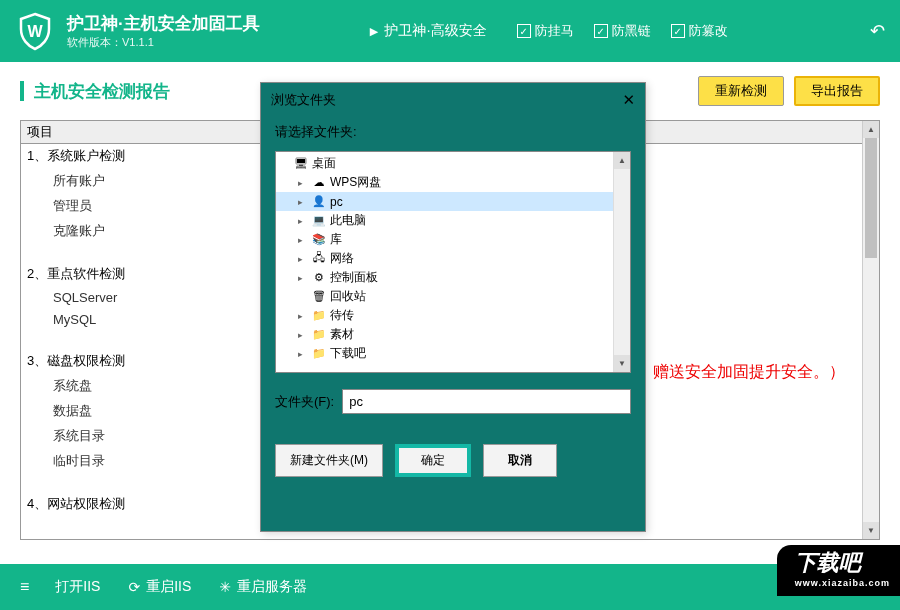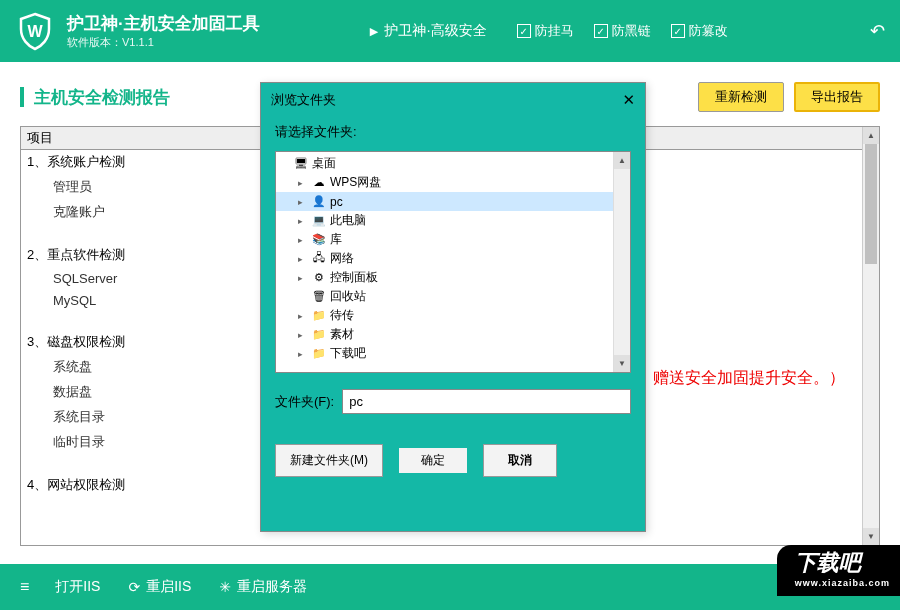--- a/index.html
+++ b/index.html
@@ -10,21 +10,21 @@
 .title-block { flex: 0 0 auto; }
 .app-title { font-size: 17px; font-weight: bold; }
 .app-version { font-size: 11px; opacity: 0.9; }
 .header-mid { margin-left: 110px; display: flex; align-items: center; gap: 6px; font-size: 14px; }
 .play-icon { font-size: 11px; }
 .header-checks { margin-left: 30px; display: flex; gap: 20px; font-size: 13px; }
 .chk { display: flex; align-items: center; gap: 4px; }
 .chk-box { width: 14px; height: 14px; border: 1px solid #fff; display: flex; align-items: center; justify-content: center; font-size: 10px; }
 .header-back { margin-left: auto; font-size: 18px; cursor: pointer; }
 
-.content { padding: 20px 20px 0 20px; height: 386px; position: relative; }
+.content { padding: 14px 20px 0 20px; height: 386px; position: relative; }
 .report-header { display: flex; align-items: center; margin-bottom: 14px; }
 .report-bar { width: 4px; height: 20px; background: #13b58a; margin-right: 10px; }
 .report-title { color: #13b58a; font-size: 17px; font-weight: bold; flex: 1; }
 .btn-outline { border: 1px solid #999; background: #fde047; padding: 5px 16px; font-size: 13px; cursor: pointer; margin-left: 10px; border-radius: 2px; }
 .btn-highlight { border: 2px solid #eab308; padding: 4px 15px; }
 
 .table-wrap { border: 1px solid #999; height: 420px; overflow: hidden; position: relative; }
 .table-header { background: #eee; border-bottom: 1px solid #999; font-size: 13px; padding: 2px 6px; }
 .table-body { font-size: 13px; }
 .row { padding: 3px 6px; border-bottom: 1px solid transparent; }
@@ -38,21 +38,21 @@
 
 .footer { position: absolute; bottom: 0; left: 0; right: 0; height: 46px; background: #13b58a; display: flex; align-items: center; padding: 0 20px; color: #fff; font-size: 14px; gap: 28px; }
 .footer .ham { font-size: 16px; letter-spacing: -2px; }
 .footer-item { display: flex; align-items: center; gap: 6px; cursor: pointer; }
 .spin { font-size: 14px; }
 .footer-right { margin-left: auto; font-size: 12px; }
 
 .watermark { position: absolute; right: 0; bottom: 14px; background: #000; color: #fff; font-size: 22px; font-weight: bold; font-style: italic; padding: 3px 10px 8px 18px; border-radius: 14px 0 0 0; z-index: 50; }
 .watermark small { display: block; font-size: 9px; font-style: normal; text-align: right; letter-spacing: 1px; }
 
-.dialog { position: absolute; left: 260px; top: 82px; width: 386px; height: 450px; background: #14b8a6; border: 1px solid #888; box-shadow: 2px 2px 8px rgba(0,0,0,0.15); z-index: 30; }
+.dialog { position: absolute; left: 260px; top: 82px; width: 386px; height: 450px; background: #0f766e; border: 1px solid #888; box-shadow: 2px 2px 8px rgba(0,0,0,0.15); z-index: 30; }
 .dlg-title { display: flex; padding: 8px 10px; font-size: 13px; }
 .dlg-close { margin-left: auto; font-size: 15px; cursor: pointer; }
 .dlg-prompt { padding: 6px 14px 10px; font-size: 13px; }
 .tree-box { margin: 0 14px; border: 1px solid #888; height: 222px; overflow: hidden; position: relative; background: #fff; }
 .tree-scroll { position: absolute; right: 0; top: 0; bottom: 0; width: 17px; background: #f0f0f0; border-left: 1px solid #ddd; }
 .tree { font-size: 12px; padding: 2px 0; }
 .tree-row { display: flex; align-items: center; height: 19px; padding-left: 4px; gap: 3px; }
 .tree-row.d1 { padding-left: 22px; }
 .tree-row.sel { background: #cde8ff; }
 .expander { width: 10px; color: #666; font-size: 9px; }
@@ -101,20 +101,21 @@
   <div class="report-header">
     <div class="report-bar"></div>
     <div class="report-title">主机安全检测报告</div>
     <button class="btn-outline">重新检测</button>
     <button class="btn-outline btn-highlight">导出报告</button>
   </div>
   <div class="table-wrap">
     <div class="table-header">项目</div>
     <div class="table-body">
         <div class="row cat">1、系统账户检测</div>
+        <div class="row item">所有账户</div>
         <div class="row item">管理员</div>
         <div class="row item">克隆账户</div>
         <div class="row spacer"></div>
         <div class="row cat">2、重点软件检测</div>
         <div class="row item">SQLServer</div>
         <div class="row item">MySQL</div>
         <div class="row spacer"></div>
         <div class="row cat">3、磁盘权限检测</div>
         <div class="row item">系统盘</div>
         <div class="row item">数据盘</div>

